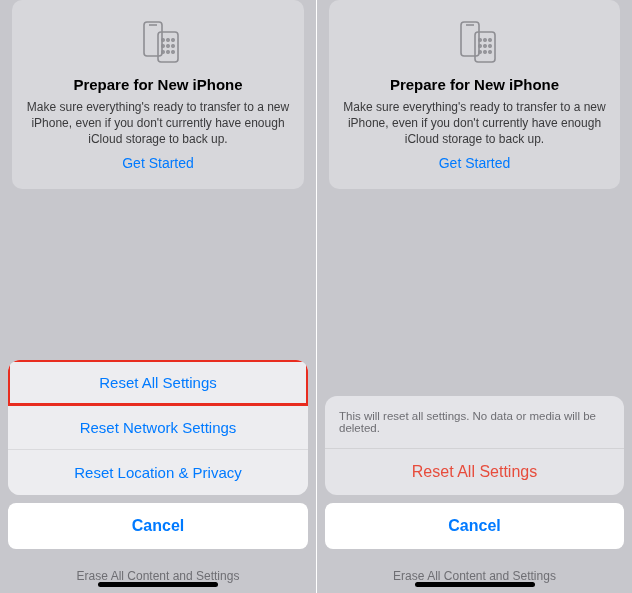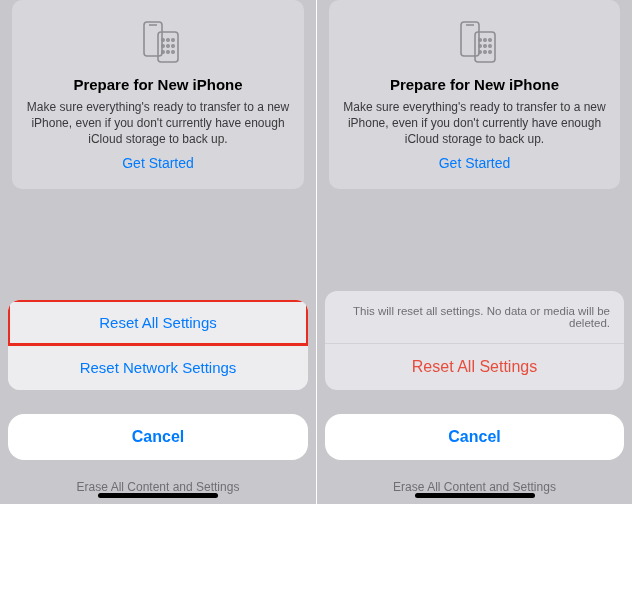--- a/index.html
+++ b/index.html
@@ -6,21 +6,21 @@
   body {
     font-family: -apple-system, BlinkMacSystemFont, "Segoe UI", Helvetica, Arial, sans-serif;
     background: #fff;
     width: 632px;
     height: 593px;
     overflow: hidden;
     display: flex;
   }
   .screen {
     width: 316px;
-    height: 504px;
+    height: 593px;
     background: #c7c7cc;
     position: relative;
     overflow: hidden;
   }
   .screen + .screen { border-left: 1px solid #fff; }
   .card {
     margin: 0 12px;
     background: #d7d7db;
     border-radius: 10px;
     padding: 18px 14px 18px;
@@ -67,23 +67,23 @@
     border-bottom: 1px solid rgba(0,0,0,0.08);
     background: #ededf0;
   }
   .sheet-item:last-child { border-bottom: none; }
   .highlight {
     outline: 3px solid #e82c1f;
     outline-offset: -2px;
     position: relative;
   }
   .cancel-btn {
-    margin-top: 24px;
+    margin-top: 8px;
     background: #fff;
-    border-radius: 16px;
+    border-radius: 8px;
     height: 46px;
     display: flex;
     align-items: center;
     justify-content: center;
     font-size: 16px;
     font-weight: 600;
     color: #007aff;
   }
   .peek {
     margin-top: 20px;
@@ -108,21 +108,21 @@
     left: 0; right: 0; bottom: 0;
     padding: 0 8px 10px;
   }
   .confirm-box {
     background: #e4e4e8;
     border-radius: 12px;
     overflow: hidden;
   }
   .confirm-msg {
     padding: 14px 14px;
-    text-align: right;
+    text-align: left;
     font-size: 11.5px;
     color: #6e6e73;
     border-bottom: 1px solid rgba(0,0,0,0.08);
   }
   .confirm-action {
     height: 46px;
     display: flex;
     align-items: center;
     justify-content: center;
     font-size: 16px;
@@ -158,20 +158,23 @@
   </div>
 
   <div class="sheet">
     <div class="sheet-list">
       <div class="sheet-item highlight">
         <span>Reset All Settings</span>
       </div>
       <div class="sheet-item">
         <span>Reset Network Settings</span>
       </div>
+      <div class="sheet-item">
+        <span>Reset Location &amp; Privacy</span>
+      </div>
     </div>
     <div class="cancel-btn">
       <span>Cancel</span>
     </div>
     <div class="peek">Erase All Content and Settings</div>
   </div>
   <div class="home-indicator"></div>
 </div>
 
 <div class="screen">

